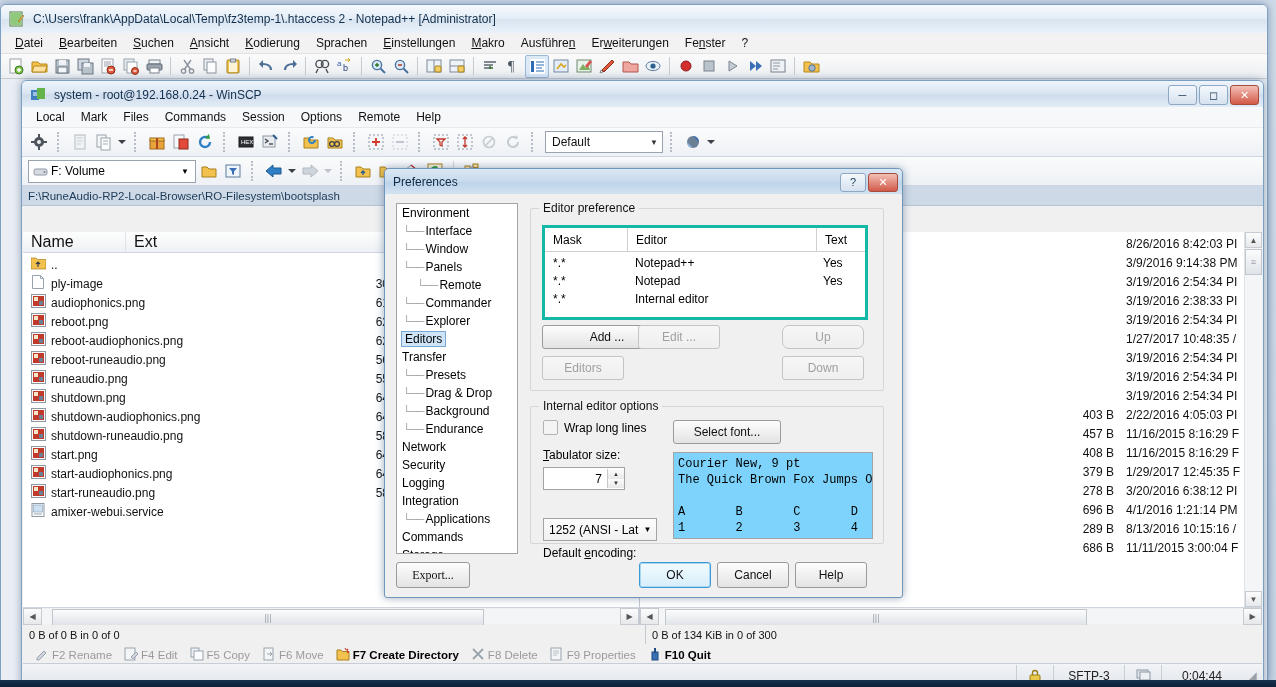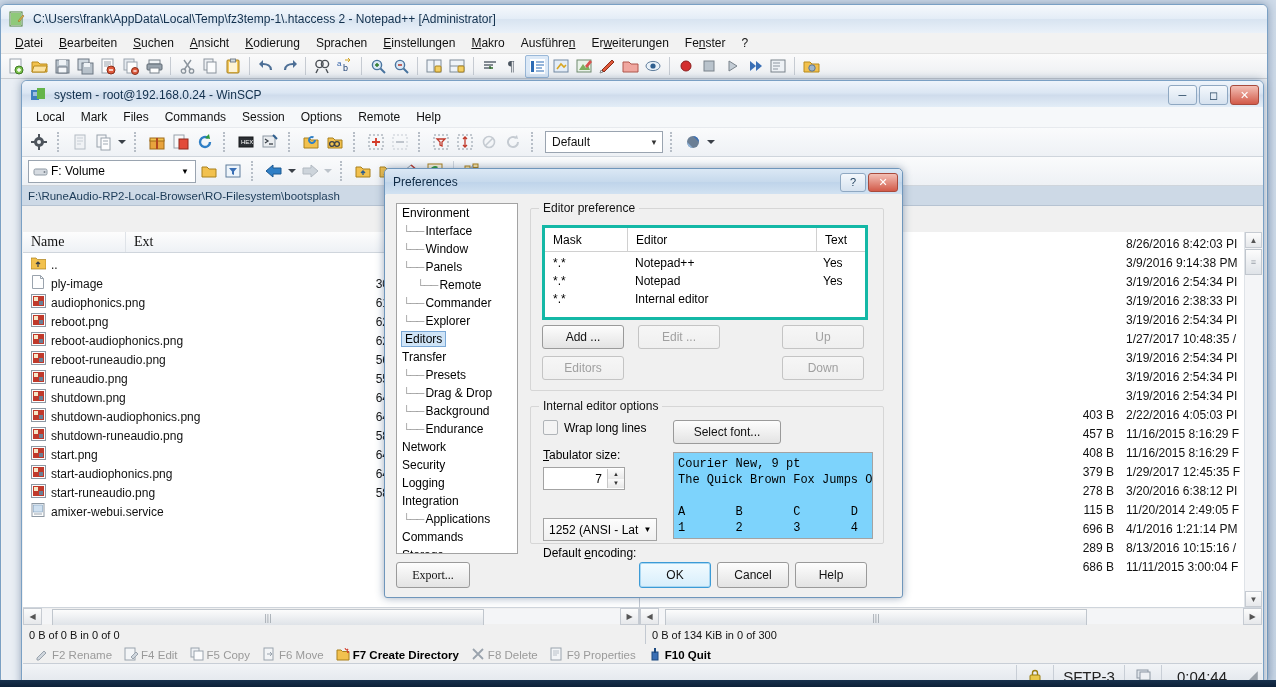--- a/index.html
+++ b/index.html
@@ -59,21 +59,21 @@
   .tab.plus{padding:0 12px;color:#333;background:#eef1f5;}
   #wscp-addr{height:28px;background:linear-gradient(180deg,#fafbfc,#eef1f5);display:flex;align-items:center;
              padding:0 6px;gap:2px;border-bottom:1px solid #cfd5dc;}
   .addr-combo{width:160px;height:21px;border:1px solid #9aa4b0;background:#fff;display:flex;align-items:center;
               padding:0 2px 0 4px;font-size:12px;}
   .path-bar{height:19px;background:#cdd9e6;display:flex;align-items:center;padding:0 6px;
             font-size:11.5px;color:#1b3a57;border-bottom:1px solid #b6c3d2;}
 
   
   .flist-head{height:20px;background:linear-gradient(180deg,#fdfdfd,#eef1f5);border-bottom:1px solid #cfd5dc;
-              display:flex;align-items:flex-start;font-size:14px;color:#111;font-family:Liberation Serif, serif;}
+              display:flex;align-items:flex-start;font-size:16px;color:#111;}
   .fh{padding:0 8px;height:20px;display:flex;align-items:center;border-right:1px solid #dfe3e8;}
   .frow{height:19px;display:flex;align-items:center;font-size:12px;color:#111;}
   .frow .nm{display:flex;align-items:center;gap:5px;padding-left:8px;overflow:hidden;white-space:nowrap;}
   .frow .sz{text-align:right;padding-right:6px;white-space:nowrap;}
   .frow .ch{padding-left:6px;white-space:nowrap;overflow:hidden;}
   .ficon{width:15px;height:14px;flex:none;}
 
   .hscroll{height:17px;background:#f0f0f0;border-top:1px solid #cfd5dc;display:flex;align-items:center;}
   .hs-btn{width:17px;height:15px;display:flex;align-items:center;justify-content:center;font-size:8px;color:#555;
           background:linear-gradient(180deg,#fcfcfc,#e6e8eb);border:1px solid #c6cbd2;}
@@ -86,21 +86,21 @@
   .vs-thumb{width:15px;height:24px;background:linear-gradient(180deg,#fcfcfc,#dfe3e8);border:1px solid #c0c6cd;
             display:flex;align-items:center;justify-content:center;color:#9aa1a9;font-size:9px;margin-top:1px;}
 
   .statusline{height:19px;display:flex;align-items:center;font-size:11px;color:#111;background:#f0f0f0;}
   .keybar{height:22px;display:flex;align-items:center;gap:4px;background:#f0f0f0;padding-left:8px;font-size:11.5px;}
   .key{display:flex;align-items:center;gap:3px;color:#9a9a9a;padding:0 4px;}
   .key.on{color:#000;font-weight:bold;}
   .botbar{height:24px;background:linear-gradient(180deg,#f2f4f7,#dfe4ea);border-top:1px solid #c8ced6;
           display:flex;align-items:center;}
   .bb-cell{height:22px;border-left:1px solid #c8ced6;display:flex;align-items:center;justify-content:center;
-           font-size:15px;color:#222;}
+           font-size:12px;color:#222;}
 
   
   #prefs{left:384px;top:168px;width:517px;height:428px;border:1px solid #6f96bb;border-radius:5px 5px 3px 3px;}
   #prefs .win-frame{background:linear-gradient(180deg,#dbe8f5 0%,#c6d9ec 50%,#bfd4ea 52%,#d3e3f2 100%);padding:2px;}
   #prefs .titlebar{height:22px;}
   #prefs-body{background:#f0f0f0;position:absolute;left:1px;right:1px;top:25px;bottom:1px;}
   .groupbox{position:absolute;border:1px solid #d6d6d6;border-radius:2px;}
   .gb-label{position:absolute;top:-8px;left:8px;background:#f0f0f0;padding:0 4px;font-size:12px;color:#111;}
   .tree{position:absolute;background:#fff;border:1px solid #a3a3a3;overflow:hidden;}
   .tnode{height:18px;display:flex;align-items:center;font-size:12px;color:#000;white-space:nowrap;}
@@ -880,25 +880,20 @@
               <div class="sz" style="width:72px">379 B</div>
               <div class="ch" style="width:118px">1/29/2017 12:45:35 F</div>
             </div>
             <div class="frow">
               <div style="flex:1"></div>
               <div class="sz" style="width:72px">278 B</div>
               <div class="ch" style="width:118px">3/20/2016 6:38:12 PI</div>
             </div>
             <div class="frow">
               <div style="flex:1"></div>
-              <div class="sz" style="width:72px">115 B</div>
-              <div class="ch" style="width:118px">11/20/2014 2:49:05 F</div>
-            </div>
-            <div class="frow">
-              <div style="flex:1"></div>
               <div class="sz" style="width:72px">696 B</div>
               <div class="ch" style="width:118px">4/1/2016 1:21:14 PM</div>
             </div>
             <div class="frow">
               <div style="flex:1"></div>
               <div class="sz" style="width:72px">289 B</div>
               <div class="ch" style="width:118px">8/13/2016 10:15:16 /</div>
             </div>
             <div class="frow">
               <div style="flex:1"></div>
@@ -1121,23 +1116,23 @@
               <div style="width:180px">Notepad</div>
               <div style="flex:1">Yes</div>
             </div>
             <div class="ltr">
               <div style="width:74px">*.*</div>
               <div style="width:180px">Internal editor</div>
               <div style="flex:1"></div>
             </div>
           </div>
       </div>
-      <div class="btn" style="position:absolute;left:11px;top:116px;width:80px;height:22px;">Add ...</div>
+      <div class="btn" style="position:absolute;left:11px;top:116px;width:80px;height:22px;padding-left:24px;">Add ...</div>
       <div class="btn dis" style="position:absolute;left:107px;top:116px;width:80px;height:22px;text-align:center;">Edit ...</div>
-      <div class="btn dis" style="position:absolute;left:251px;top:116px;width:80px;height:22px;">Up</div>
+      <div class="btn dis" style="position:absolute;left:251px;top:116px;width:80px;height:22px;border-radius:7px;">Up</div>
       <div class="btn dis" style="position:absolute;left:11px;top:147px;width:80px;height:22px;">Editors</div>
       <div class="btn dis" style="position:absolute;left:251px;top:147px;width:80px;height:22px;">Down</div>
     </div>
 
     <div class="groupbox" style="left:144px;top:212px;width:352px;height:136px;">
       <span class="gb-label">Internal editor options</span>
 
       <div style="position:absolute;left:12px;top:13px;display:flex;align-items:center;gap:6px;">
         <span class="cbx"></span>
         <span style="font-size:12px">Wrap long lines</span>

